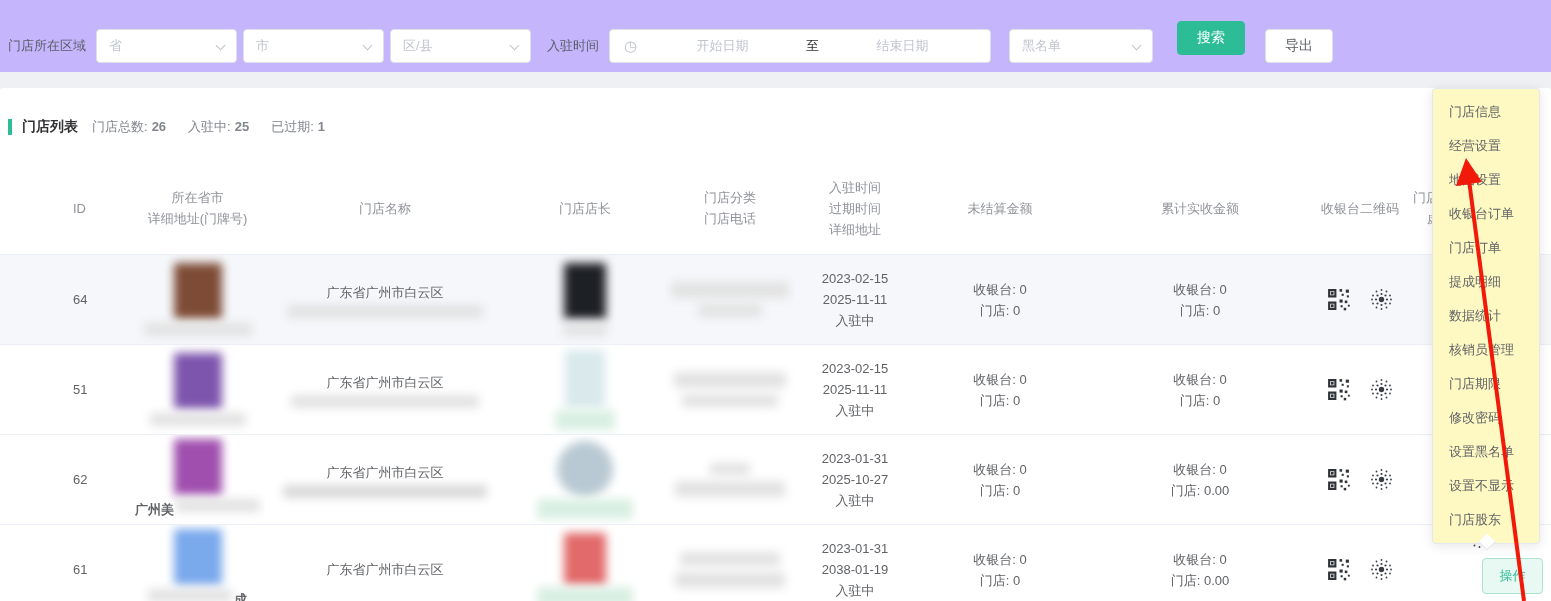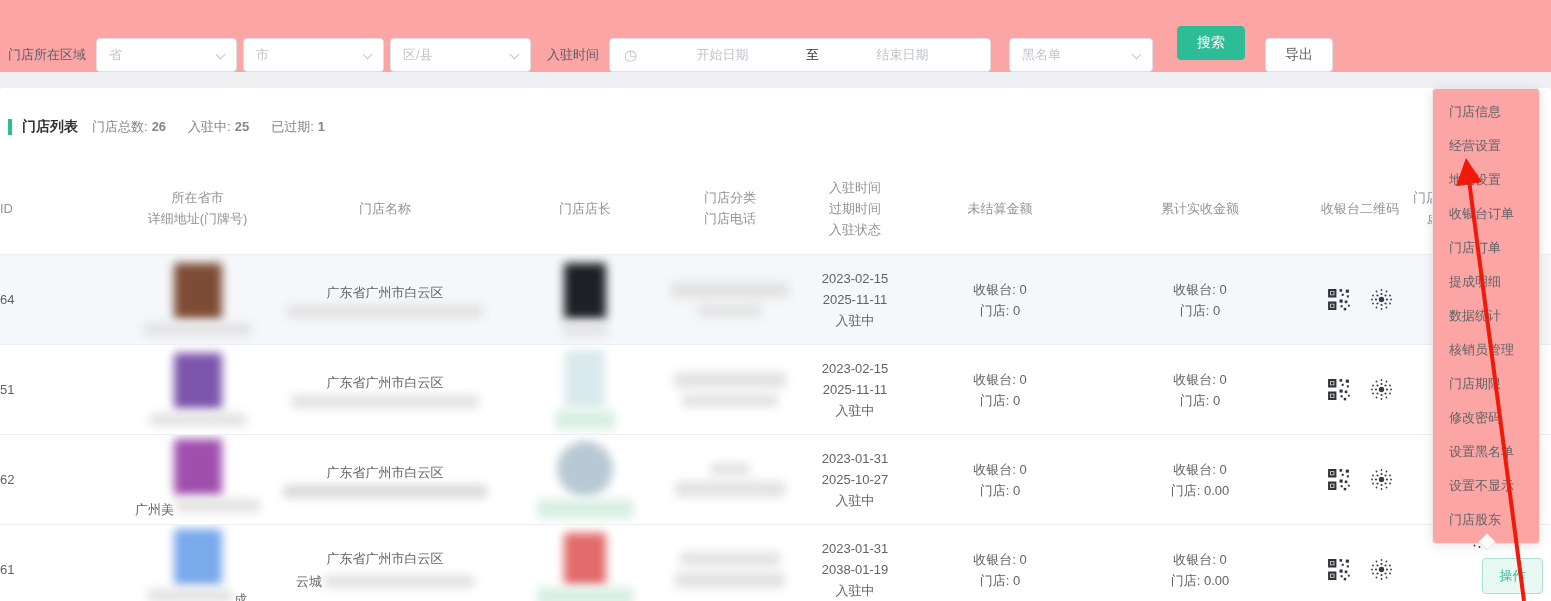--- a/index.html
+++ b/index.html
@@ -4,21 +4,21 @@
 <style>
   * { margin:0; padding:0; box-sizing:border-box; }
   html,body { width:1551px; height:601px; }
   body {
     position:relative; overflow:hidden;
     background:#eef0f4;
     font-family:"Liberation Sans","DejaVu Sans",sans-serif;
     font-size:13px; color:#606266;
   }
   
-  .filter-bar { position:absolute; top:0; left:0; width:1551px; height:72px; background:#fca5a5; display:flex; align-items:flex-end; padding:16px 8px 0 8px; }
+  .filter-bar { position:absolute; top:0; left:0; width:1551px; height:72px; background:#c4b5fd; display:flex; align-items:center; padding:16px 8px 0 8px; }
   .filter-bar > * { margin-top:4px; }
   .flabel { line-height:34px; color:#5a5e66; white-space:nowrap; margin-right:10px; }
   .sel { position:relative; width:141px; height:34px; border:1px solid #dcdfe6; border-radius:4px; background:#fff; margin-right:6px; display:flex; align-items:center; padding:0 26px 0 12px; cursor:pointer; }
   .sel .ph { color:#c0c4cc; }
   .chev { position:absolute; right:12px; top:12px; width:7px; height:7px; border-right:1.3px solid #c0c4cc; border-bottom:1.3px solid #c0c4cc; transform:rotate(45deg); }
   .daterange { width:382px; height:34px; border:1px solid #dcdfe6; border-radius:4px; background:#fff; display:flex; align-items:center; margin-right:18px; padding:0 8px; }
   .daterange .clock { color:#c0c4cc; font-size:15px; margin:0 6px 0 6px; }
   .daterange .dph { flex:1; text-align:center; color:#c0c4cc; }
   .daterange .dsep { color:#303133; padding:0 4px; }
   .btn { height:34px; border-radius:4px; border:1px solid #dcdfe6; background:#fff; color:#5a5e66; font-size:14px; padding:0 19px; cursor:pointer; font-family:inherit; }
@@ -30,42 +30,42 @@
   .list-title { font-size:14px; font-weight:bold; color:#303133; margin-right:14px; }
   .stat { color:#82868d; margin-right:22px; white-space:nowrap; }
   .stat b { font-weight:bold; color:#82868d; margin-left:4px; }
   
   .table { position:absolute; top:74px; left:0; width:1551px; }
   .thead, .trow { display:grid; grid-template-columns:130px 135px 240px 160px 130px 120px 170px 230px 90px 146px; }
   .thead { height:92px; color:#909399; }
   .trow { height:90px; border-top:1px solid #ebeef5; }
   .trow.alt { background:#f5f7fa; }
   .cell { display:flex; flex-direction:column; align-items:center; justify-content:center; line-height:21px; text-align:center; overflow:hidden; }
-  .cell.left { align-items:flex-start; }
+  .cell.left { align-items:flex-start; padding-left:73px; }
   .hcell { color:#909399; }
   
   .blur { filter:blur(5px); border-radius:2px; }
   .bar { background:#e2e2e2; height:13px; }
   .logo { width:48px; height:56px; margin-bottom:4px; }
   .logo64 { background:#7e4c36; }
   .logo63 { background:#7d55ad; }
   .logo62 { background:#a04fae; }
   .logo61 { background:#7aa9ec; }
   .mgr64 { width:42px; height:56px; background:#1d2025; }
   .mgr63 { width:40px; height:58px; background:#d9e9ec; }
   .mgr62 { width:56px; height:56px; border-radius:50%; background:#b9c9d3; }
   .mgr61 { width:42px; height:52px; background:#e26a6a; }
   .palebar { width:96px; height:20px; background:#d9efe3; margin-top:2px; }
-  .nameline { display:flex; align-items:flex-start; justify-content:center; gap:2px; }
+  .nameline { display:flex; align-items:flex-start; justify-content:center; gap:2px;font-weight:bold; }
   .addr2 { margin-top:2px; display:flex; align-items:center; gap:2px; }
   .qrwrap { display:flex; gap:18px; align-items:center; }
   .qr { width:25px; height:25px; cursor:pointer; }
   .storeqr-cell { display:flex; align-items:center; justify-content:flex-start; padding-left:2px; }
   
-  .menu { position:absolute; left:1432px; top:88px; width:108px; background:#fca5a5; border:1px solid #e4e7ed; border-radius:4px; box-shadow:0 2px 12px rgba(0,0,0,.1); padding:6px 0; z-index:50; }
+  .menu { position:absolute; left:1432px; top:88px; width:108px; background:#fef9c3; border:1px solid #e4e7ed; border-radius:4px; box-shadow:0 2px 12px rgba(0,0,0,.1); padding:6px 0; z-index:50; }
   .menu-item { height:34px; line-height:34px; padding-left:16px; color:#606266; cursor:pointer; white-space:nowrap; }
   .menu-caret { position:absolute; left:1481px; top:536px; width:12px; height:12px; background:#fff; border-right:1px solid #e4e7ed; border-bottom:1px solid #e4e7ed; transform:rotate(45deg); z-index:51; }
   
   .action-btn { position:absolute; left:1482px; top:558px; width:61px; height:36px; background:#e8f8f2; border:1px solid #abe3cf; border-radius:4px; color:#2cbd96; font-size:13px; cursor:pointer; font-family:inherit; z-index:40; }
   
   .arrow-overlay { position:absolute; top:0; left:0; width:1551px; height:601px; z-index:100; pointer-events:none; }
   .hidden-defs { position:absolute; width:0; height:0; overflow:hidden; }
 </style>
 </head>
 <body>
@@ -162,21 +162,21 @@
       </div>
       <div class="cell hcell">门店名称</div>
       <div class="cell hcell">门店店长</div>
       <div class="cell hcell">
         <div>门店分类</div>
         <div>门店电话</div>
       </div>
       <div class="cell hcell">
         <div>入驻时间</div>
         <div>过期时间</div>
-        <div>入驻状态</div>
+        <div>详细地址</div>
       </div>
       <div class="cell hcell">未结算金额</div>
       <div class="cell hcell">累计实收金额</div>
       <div class="cell hcell">收银台二维码</div>
       <div class="cell hcell" style="align-items:flex-start;padding-left:8px;">
         <div>门店</div>
         <div style="padding-left:14px;">虚</div>
       </div>
     </div>
 
@@ -341,24 +341,20 @@
       <div class="cell left">61</div>
       <div class="cell">
         <div class="logo logo61 blur"></div>
         <div class="nameline">
             <span class="bar blur" style="width:84px;"></span>
             <span>成</span>
           </div>
       </div>
       <div class="cell">
         <div>广东省广州市白云区</div>
-        <div class="addr2">
-            <span>云城</span>
-            <span class="bar blur" style="width:150px;"></span>
-          </div>
       </div>
       <div class="cell">
         <div class="mgr61 blur"></div>
         <span class="palebar blur"></span>
       </div>
       <div class="cell">
         <span class="bar blur" style="width:100px;height:14px;"></span>
         <span class="bar blur" style="width:110px;height:16px;margin-top:6px;"></span>
       </div>
       <div class="cell">

